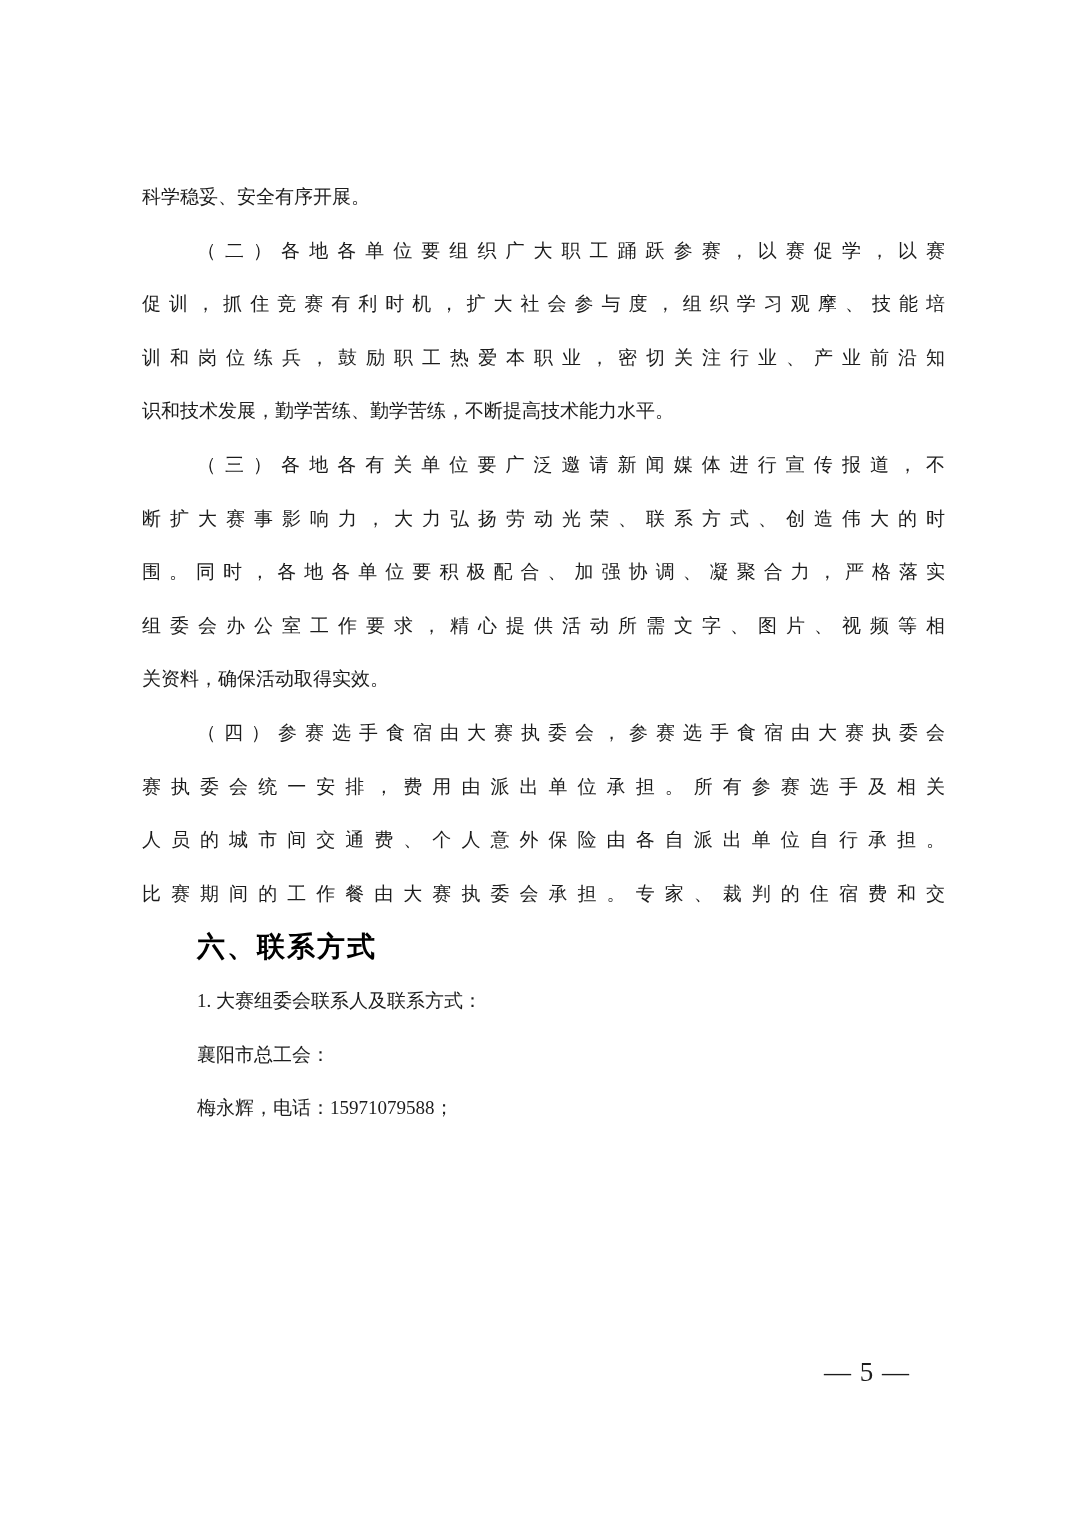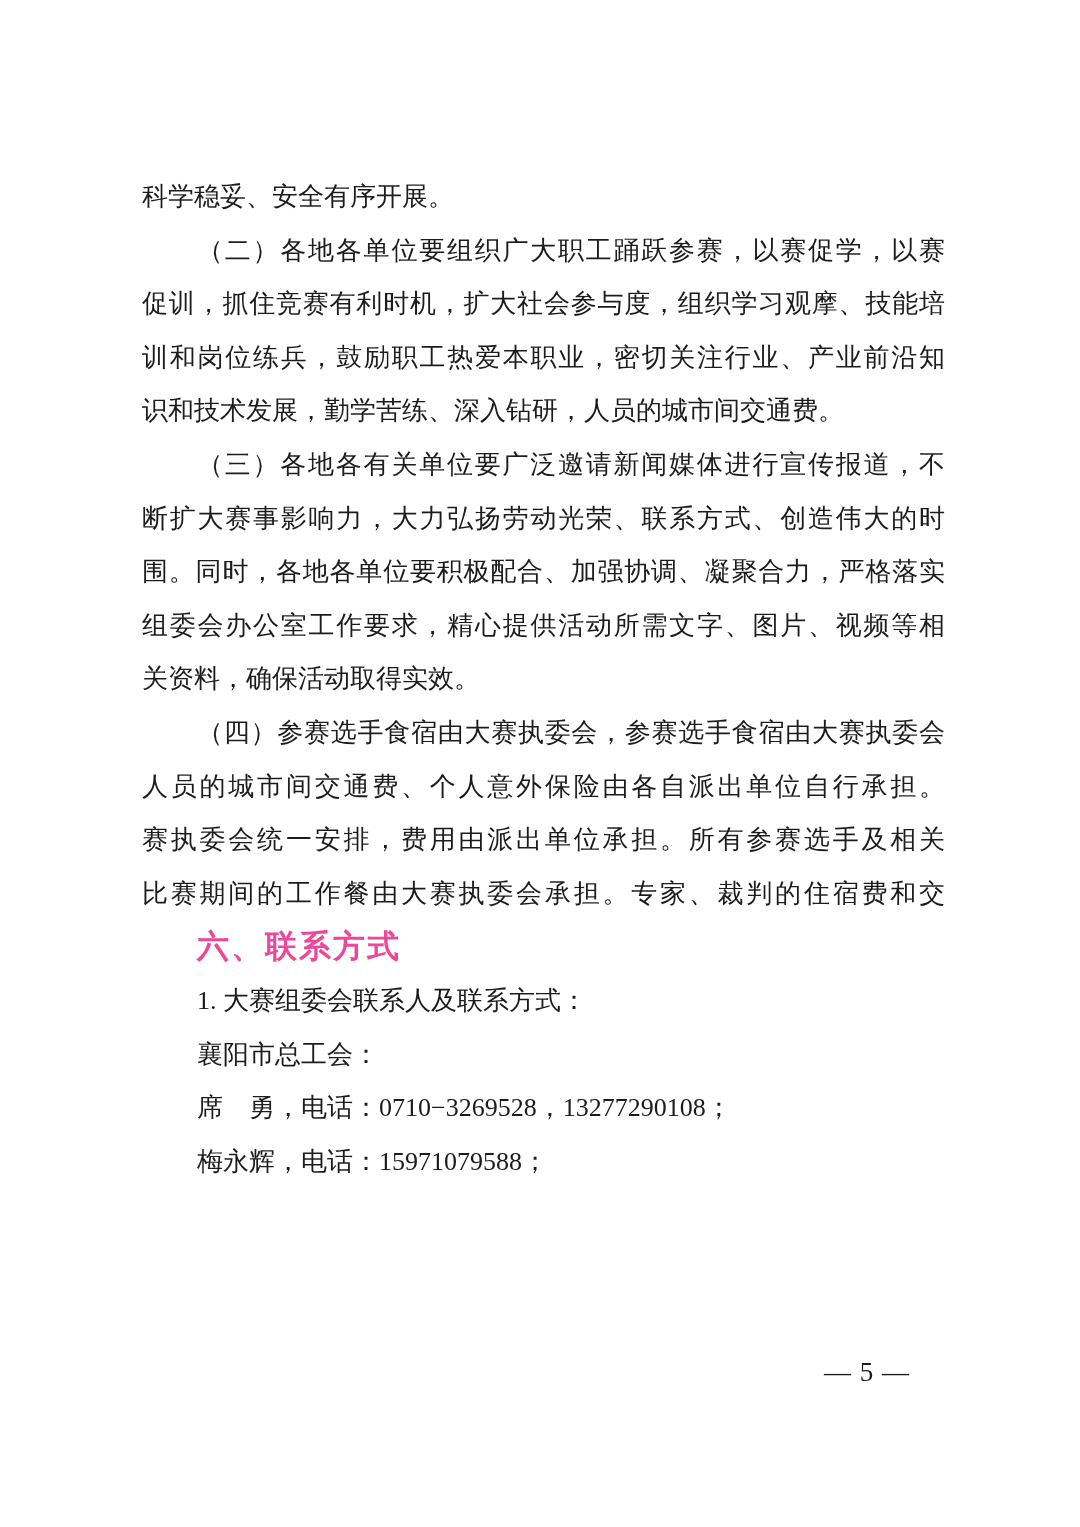--- a/index.html
+++ b/index.html
@@ -20,41 +20,41 @@
     inset: 0;
     background: #ffffff;
   }
   .content {
     position: absolute;
     left: 142px;
     top: 170px;
     width: 803px;
   }
   .line {
-    font-size: 26px;
+    font-size: 19px;
     height: 53.6px;
     line-height: 53.6px;
     white-space: nowrap;
     letter-spacing: 0;
     font-family: Liberation Serif, serif;
   }
   .line.justify {
     white-space: normal;
     text-align: justify;
     text-align-last: justify;
   }
   .line.indent {
     padding-left: 55px;
   }
   .line.heading {
     font-family: "Liberation Sans", "DejaVu Sans", sans-serif;
     font-weight: bold;
-    font-size: 32px;
+    font-size: 28px;
     letter-spacing: 2px;
-    color: #ec4899;
+    color: #000000;
   }
   .page-number {
     position: absolute;
     top: 1345px;
     right: 170px;
     height: 54px;
     line-height: 54px;
     font-size: 27px;
     letter-spacing: 1px;
     text-align: right;
@@ -63,32 +63,31 @@
 </style>
 </head>
 <body>
 
 <div class="page">
   <main class="content" id="lines">
       <div class="line">科学稳妥、安全有序开展。</div>
       <div class="line justify indent">（二）各地各单位要组织广大职工踊跃参赛，以赛促学，以赛</div>
       <div class="line justify">促训，抓住竞赛有利时机，扩大社会参与度，组织学习观摩、技能培</div>
       <div class="line justify">训和岗位练兵，鼓励职工热爱本职业，密切关注行业、产业前沿知</div>
-      <div class="line">识和技术发展，勤学苦练、深入钻研，人员的城市间交通费。</div>
+      <div class="line">识和技术发展，勤学苦练、勤学苦练，不断提高技术能力水平。</div>
       <div class="line justify indent">（三）各地各有关单位要广泛邀请新闻媒体进行宣传报道，不</div>
       <div class="line justify">断扩大赛事影响力，大力弘扬劳动光荣、联系方式、创造伟大的时</div>
       <div class="line justify">围。同时，各地各单位要积极配合、加强协调、凝聚合力，严格落实</div>
       <div class="line justify">组委会办公室工作要求，精心提供活动所需文字、图片、视频等相</div>
       <div class="line">关资料，确保活动取得实效。</div>
       <div class="line justify indent">（四）参赛选手食宿由大赛执委会，参赛选手食宿由大赛执委会</div>
+      <div class="line justify">赛执委会统一安排，费用由派出单位承担。所有参赛选手及相关</div>
       <div class="line justify">人员的城市间交通费、个人意外保险由各自派出单位自行承担。</div>
-      <div class="line justify">赛执委会统一安排，费用由派出单位承担。所有参赛选手及相关</div>
       <div class="line justify">比赛期间的工作餐由大赛执委会承担。专家、裁判的住宿费和交</div>
       <div class="line indent heading">六、联系方式</div>
       <div class="line indent">1. 大赛组委会联系人及联系方式：</div>
       <div class="line indent">襄阳市总工会：</div>
-      <div class="line indent">席　勇，电话：0710−3269528，13277290108；</div>
       <div class="line indent">梅永辉，电话：15971079588；</div>
     </main>
   <footer class="page-number">
     <span>— 5 —</span>
   </footer>
 </div>
 
 </body></html>

